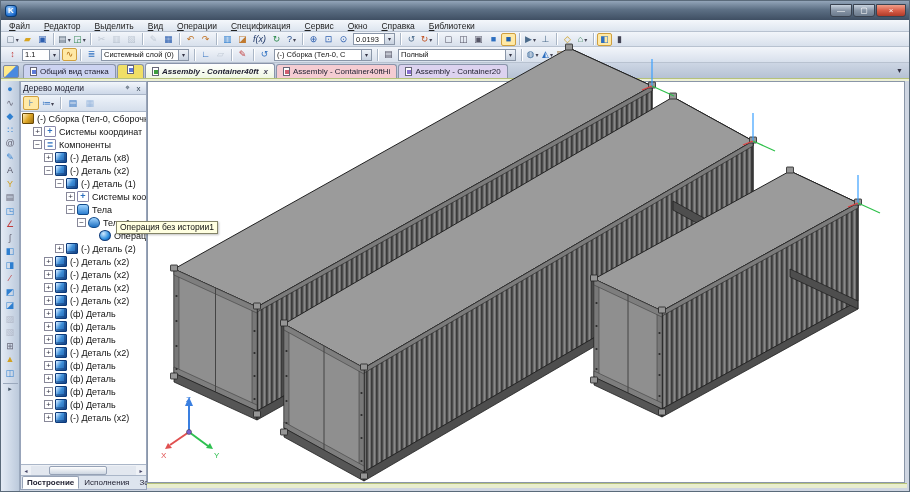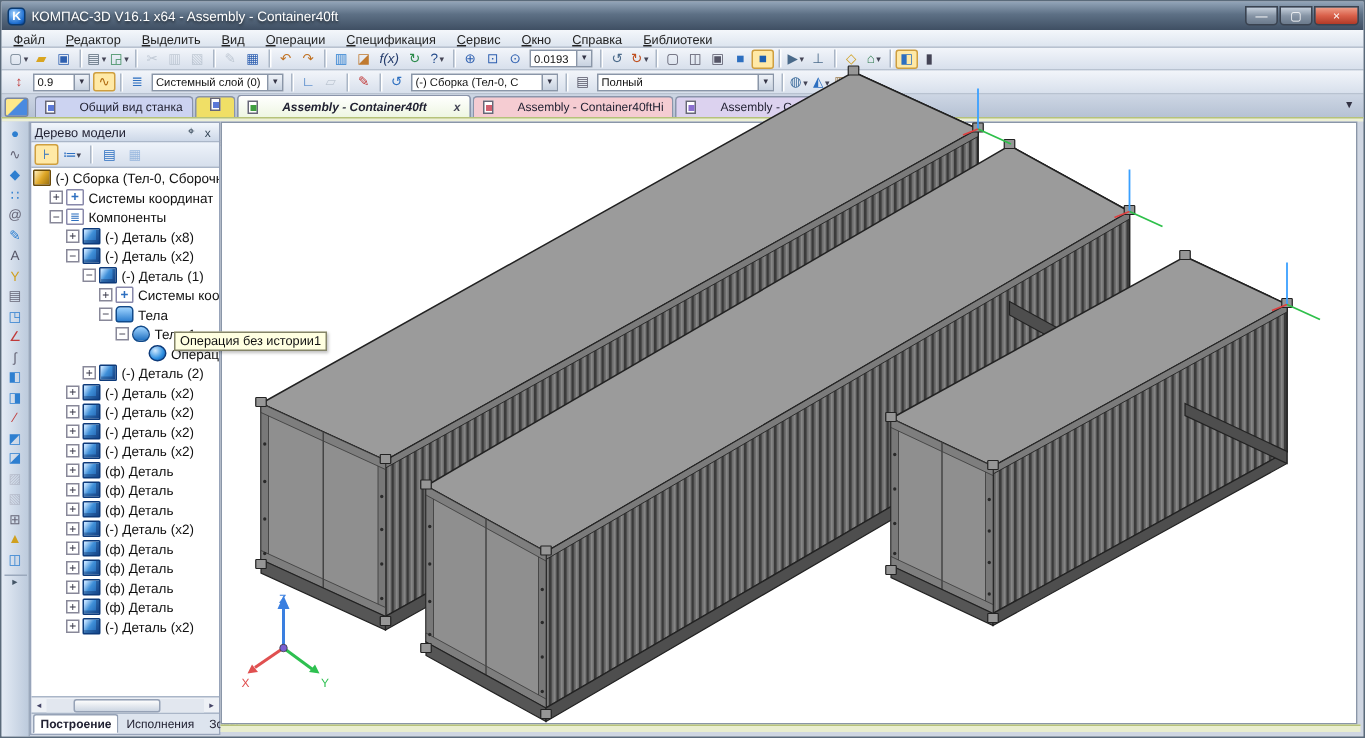--- a/index.html
+++ b/index.html
@@ -37,21 +37,21 @@
   .combo{height:12px;background:#fff;border:1px solid #8a96a8;display:flex;align-items:center;
     margin:0 2px;font-size:7.5px;}
   .combo .cval{flex:1;padding:0 2px;white-space:nowrap;overflow:hidden;color:#111;}
   .combo .cbtn{width:10px;height:100%;background:linear-gradient(#eef2f8,#c8d2e0);border-left:1px solid #8a96a8;
     font-size:6px;line-height:10px;text-align:center;color:#334;}
   
   .tabbar{position:absolute;left:0;top:62px;width:100%;height:15px;
     background:linear-gradient(#cdd6e4,#b6c2d4);display:flex;align-items:flex-end;padding-left:2px;}
   .starticon{width:16px;height:13px;margin-right:4px;border:1px solid #7a86a0;border-radius:2px;
     background:linear-gradient(135deg,#ffe98a 45%,#4a8ae0 50%);}
-  .dtab{height:14px;display:flex;align-items:center;gap:16px;padding:0 6px;margin-right:1px;
+  .dtab{height:14px;display:flex;align-items:center;gap:3px;padding:0 6px;margin-right:1px;
     border:1px solid #8a94aa;border-bottom:none;border-radius:3px 3px 0 0;font-size:8px;color:#223;white-space:nowrap;}
   .dtab.active{font-weight:bold;background:linear-gradient(#ffffff,#eef6e2)!important;height:15px;}
   .tabdoc{width:7px;height:9px;background:#fff;border:1px solid #667;position:relative;flex:none;}
   .tabdoc i{position:absolute;left:1px;top:2px;width:4px;height:4px;display:block;}
   .tclose{font-size:8px;color:#445;margin-left:2px;}
   .taboverflow{margin-left:auto;margin-right:6px;font-size:7px;color:#334;align-self:center;}
   .tabband{position:absolute;left:0;top:77px;width:100%;height:3px;background:#edf0d6;border-top:1px solid #b6c27a;}
   
   .leftstrip{position:absolute;left:0;top:80px;width:19px;bottom:0;
     background:linear-gradient(90deg,#e4ebf5,#bccadc);border-right:1px solid #9aa8bc;
@@ -108,21 +108,20 @@
   .tooltip{position:absolute;left:115px;top:220px;z-index:60;background:#ffffe1;border:1px solid #848468;
     font-size:8.5px;line-height:11px;padding:0 3px;color:#111;box-shadow:1px 1px 2px rgba(0,0,0,.25);white-space:nowrap;}
 </style>
 </head>
 <body>
 
 <div class="window">
 
   <div class="titlebar">
     <span class="appicon">K</span>
-    <span class="wtitle">КОМПАС-3D V16.1 x64 - Assembly - Container40ft</span>
     <span class="winbtns" id="winbtns">
         <span class="wbtn">—</span>
         <span class="wbtn">▢</span>
         <span class="wbtn close">×</span>
       </span>
   </div>
 
   <div class="menubar" id="menubar">
       <span class="menu-item"><u>Ф</u>айл</span>
       <span class="menu-item"><u>Р</u>едактор</span>
@@ -257,21 +256,21 @@
       </div>
       <div class="tbtn">
         <span class="g" style="color: rgb(68, 68, 85);">▮</span>
       </div>
     </div>
   <div class="tbrow" id="tb2">
       <div class="tbtn">
         <span class="g" style="color: rgb(192, 58, 58);">↕</span>
       </div>
       <div class="combo" style="width: 38px;">
-        <span class="cval">0.9</span>
+        <span class="cval">1.1</span>
         <span class="cbtn">▾</span>
       </div>
       <div class="tbtn pressed">
         <span class="g" style="color: rgb(176, 106, 16);">∿</span>
       </div>
       <div class="tsep"></div>
       <div class="tbtn">
         <span class="g" style="color: rgb(45, 111, 192);">≣</span>
       </div>
       <div class="combo" style="width: 88px;">

